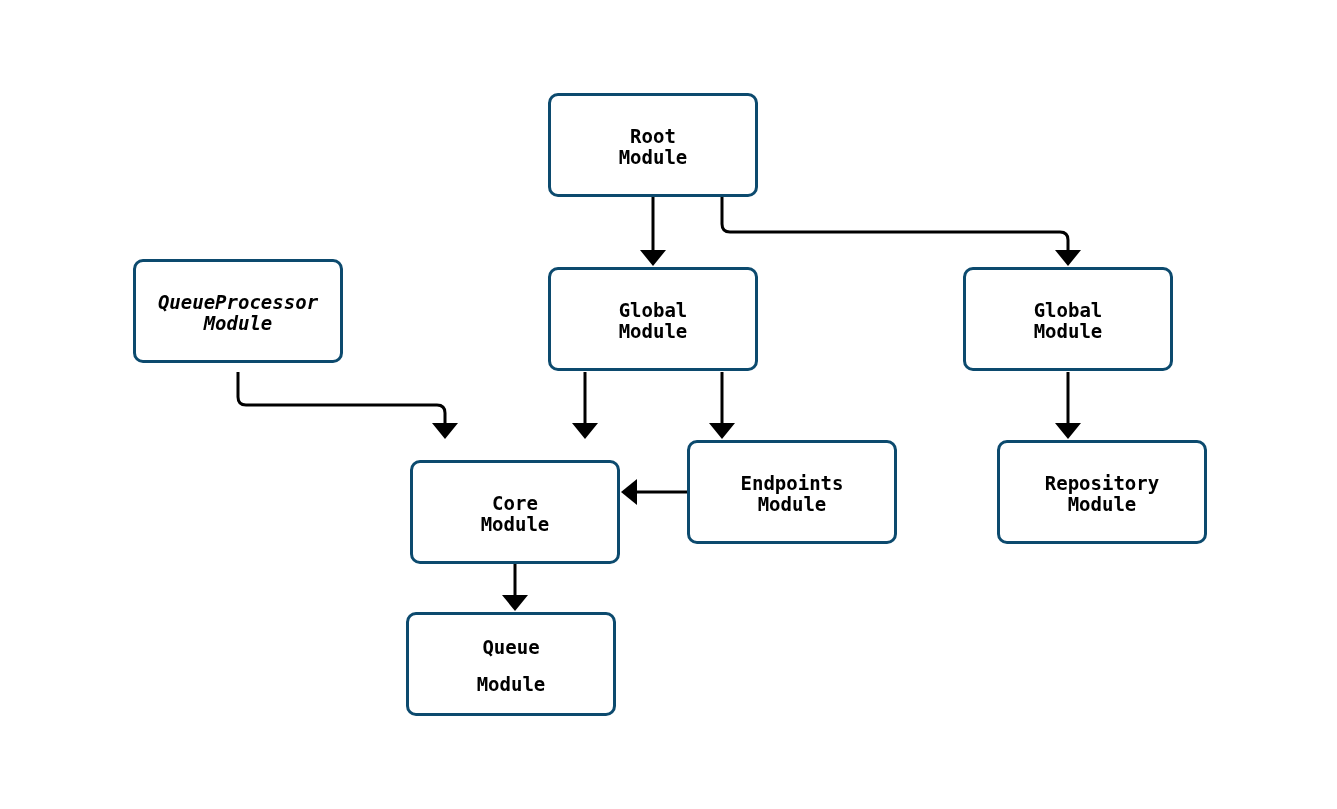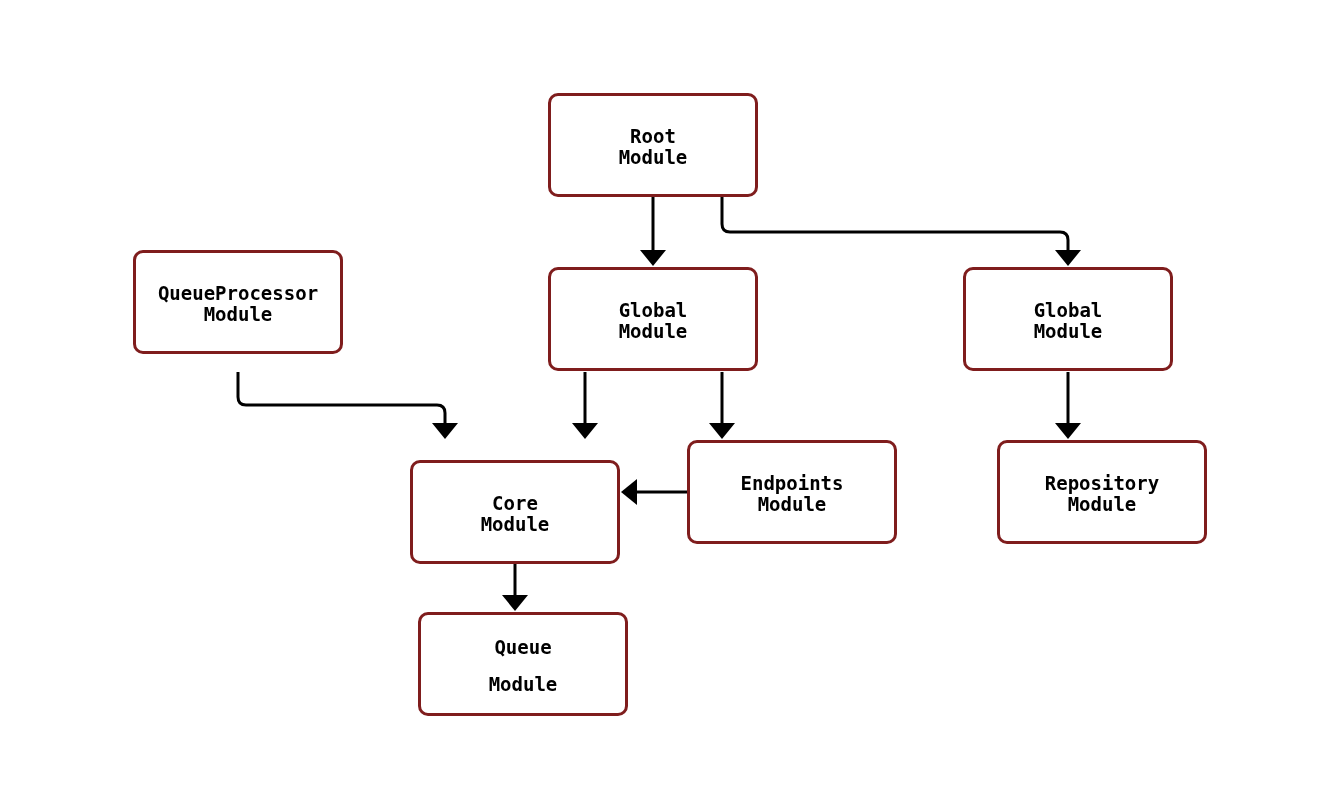--- a/index.html
+++ b/index.html
@@ -30,21 +30,21 @@
   .edges-svg polygon {
     fill: #000000;
     stroke: none;
   }
   .node {
     position: absolute;
     box-sizing: border-box;
     width: 210px;
     height: 104px;
     background: #ffffff;
-    border: 3px solid #7f1d1d;
+    border: 3px solid #0c4a6e;
     border-radius: 10px;
     display: flex;
     flex-direction: column;
     align-items: center;
     justify-content: center;
     padding-top: 4px;
   }
   .node span {
     display: block;
     font-size: 19px;
@@ -85,21 +85,21 @@
 
     <path d="M515 544 L515 597"></path>
     <polygon points="502,595 528,595 515,611"></polygon>
   </svg>
 
   <div class="node" style="left:548px; top:93px;">
     <span>Root</span>
     <span>Module</span>
   </div>
 
-  <div class="node" style="left:133px; top:250px;">
+  <div class="node" style="left:133px; top:259px;font-style:italic;">
     <span>QueueProcessor</span>
     <span>Module</span>
   </div>
 
   <div class="node" style="left:548px; top:267px;">
     <span>Global</span>
     <span>Module</span>
   </div>
 
   <div class="node" style="left:963px; top:267px;">
@@ -115,18 +115,18 @@
   <div class="node" style="left:687px; top:440px;">
     <span>Endpoints</span>
     <span>Module</span>
   </div>
 
   <div class="node" style="left:963px; top:440px;margin-left:34px;">
     <span>Repository</span>
     <span>Module</span>
   </div>
 
-  <div class="node" style="left:418px; top:612px;gap:16px;">
+  <div class="node" style="left:406px; top:612px;gap:16px;">
     <span>Queue</span>
     <span>Module</span>
   </div>
 
 </div>
 
 </body></html>

